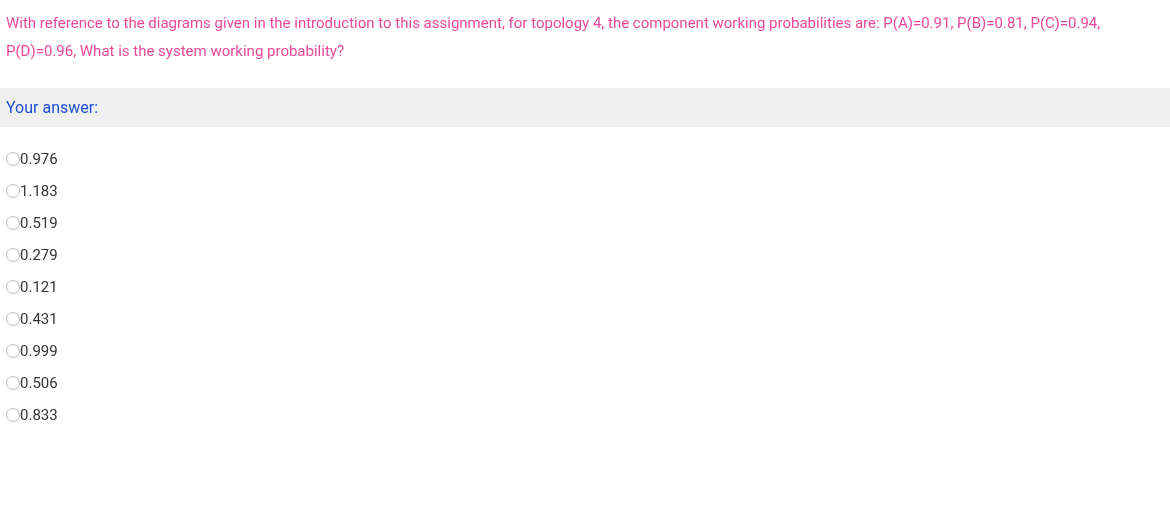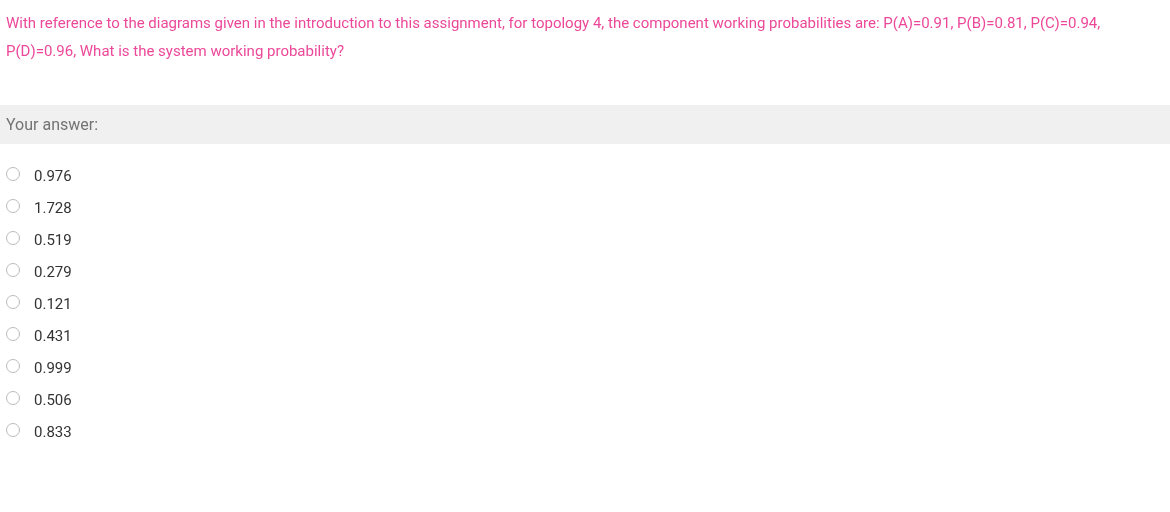--- a/index.html
+++ b/index.html
@@ -18,32 +18,32 @@
     }
     .question-text {
       padding: 10px 6px 0 6px;
       line-height: 1.85;
       color: #ec4899;
       font-size: 15px;
     }
     .answer-header {
       background: #f0f0f0;
       padding: 10px 6px;
-      margin-top: 39px;
+      margin-top: 22px;
       font-size: 16px;
-      color: #737373;
+      color: #1d4ed8;
       font-weight: 400;
     }
     .options {
       padding: 16px 0 0 0;
     }
     .option-row {
       display: flex;
+      align-items: center;
       padding: 7px 6px;
-      gap: 14px;
       cursor: pointer;
     }
     .radio-circle {
       width: 14px;
       height: 14px;
       border: 1.5px solid #bbb;
       border-radius: 50%;
       flex-shrink: 0;
       background: #fff;
     }
@@ -59,21 +59,21 @@
 
 <div class="answer-header">Your answer:</div>
 
 <div class="options">
   <div class="option-row">
     <span class="radio-circle"></span>
     <span class="option-label">0.976</span>
   </div>
   <div class="option-row">
     <span class="radio-circle"></span>
-    <span class="option-label">1.728</span>
+    <span class="option-label">1.183</span>
   </div>
   <div class="option-row">
     <span class="radio-circle"></span>
     <span class="option-label">0.519</span>
   </div>
   <div class="option-row">
     <span class="radio-circle"></span>
     <span class="option-label">0.279</span>
   </div>
   <div class="option-row">

